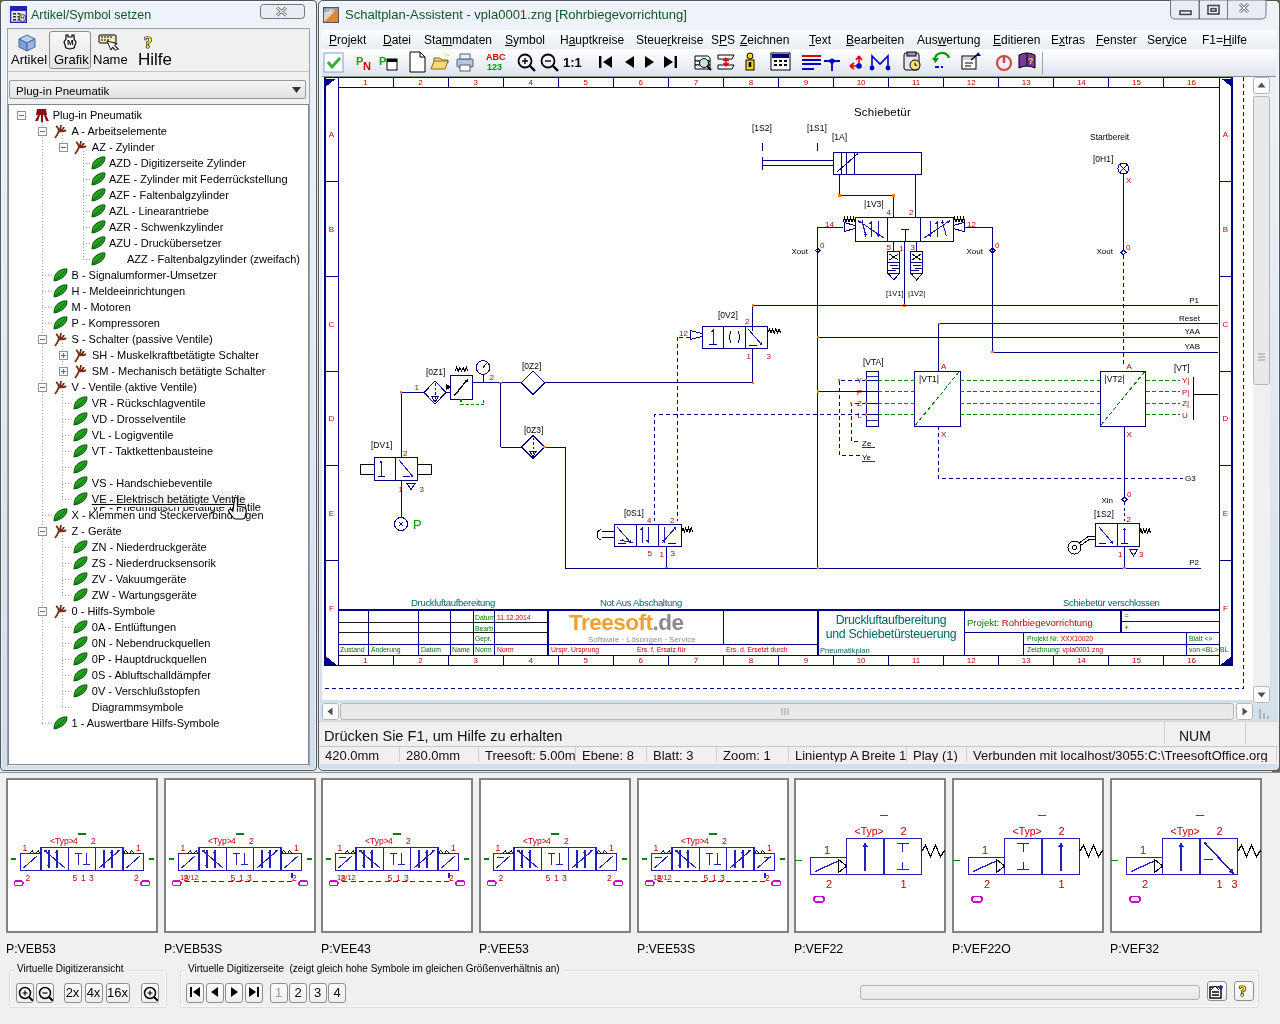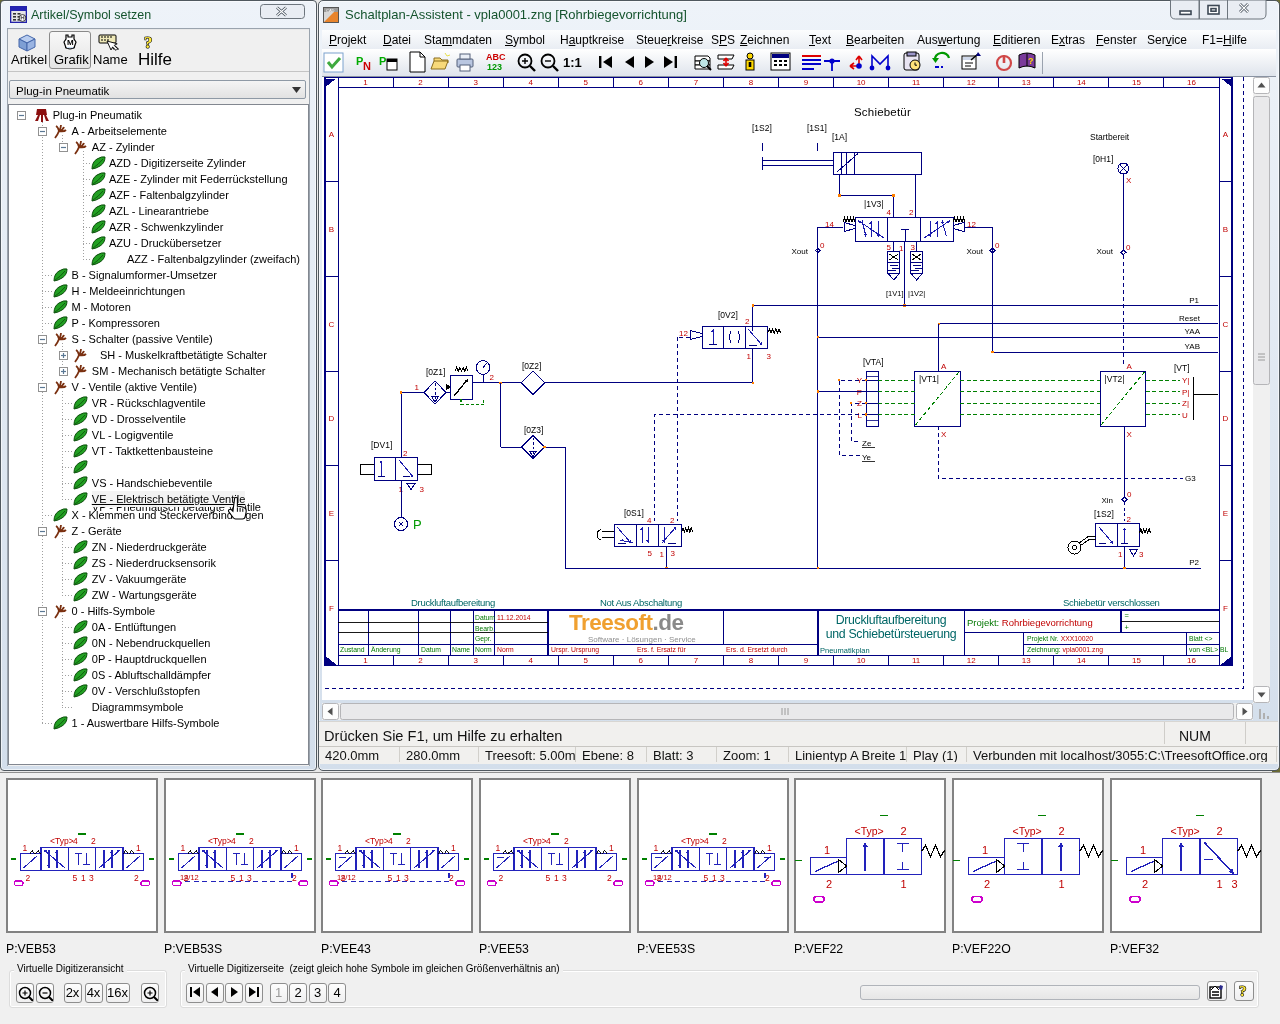--- a/index.html
+++ b/index.html
@@ -840,21 +840,21 @@
   </svg>
 <div class="treerow" style="left:71.5px;top:331px;">S - Schalter (passive Ventile)</div>
 <svg class="abs" style="left:58.8px;top:350.5px" width="9" height="9">
     <rect x="0.5" y="0.5" width="8" height="8" fill="#fff" stroke="#919191"></rect>
     <path d="M2,4.5 h5" stroke="#5a7894" stroke-width="1.2"></path>
     <path d="M4.5,2 v5" stroke="#5a7894" stroke-width="1.2"></path>
   </svg>
 <svg class="abs" style="left:73.4px;top:348px" width="16" height="15" viewBox="0 0 16 15">
     <path d="M2,14 Q5,10 6,7 M6,7 Q5,3 3,2 M6,7 Q8,4 8,1 M6,7 Q10,6 11,3 M6,7 Q11,8 13,6" stroke="#7a3010" stroke-width="1.8" fill="none"></path>
   </svg>
-<div class="treerow" style="left:100px;top:347px;">SH - Muskelkraftbetätigte Schalter</div>
+<div class="treerow" style="left:92px;top:347px;">SH - Muskelkraftbetätigte Schalter</div>
 <svg class="abs" style="left:58.8px;top:366.5px" width="9" height="9">
     <rect x="0.5" y="0.5" width="8" height="8" fill="#fff" stroke="#919191"></rect>
     <path d="M2,4.5 h5" stroke="#5a7894" stroke-width="1.2"></path>
     <path d="M4.5,2 v5" stroke="#5a7894" stroke-width="1.2"></path>
   </svg>
 <svg class="abs" style="left:73.4px;top:364px" width="16" height="15" viewBox="0 0 16 15">
     <path d="M2,14 Q5,10 6,7 M6,7 Q5,3 3,2 M6,7 Q8,4 8,1 M6,7 Q10,6 11,3 M6,7 Q11,8 13,6" stroke="#7a3010" stroke-width="1.8" fill="none"></path>
   </svg>
 <div class="treerow" style="left:91.8px;top:363px;">SM - Mechanisch betätigte Schalter</div>
 <svg class="abs" style="left:38.0px;top:382.5px" width="9" height="9">

